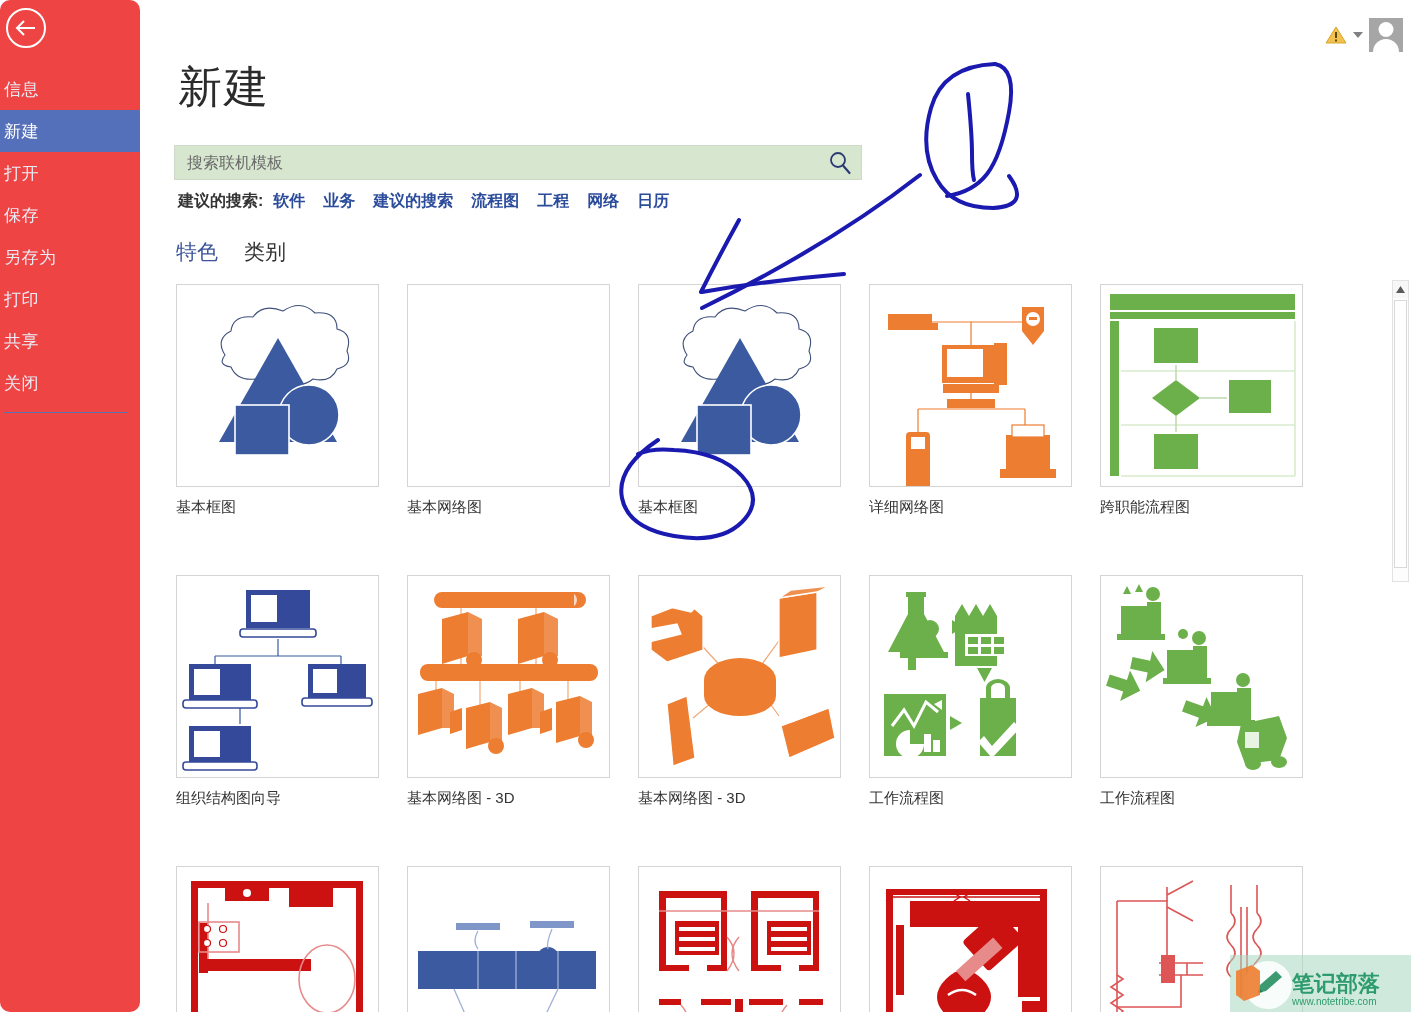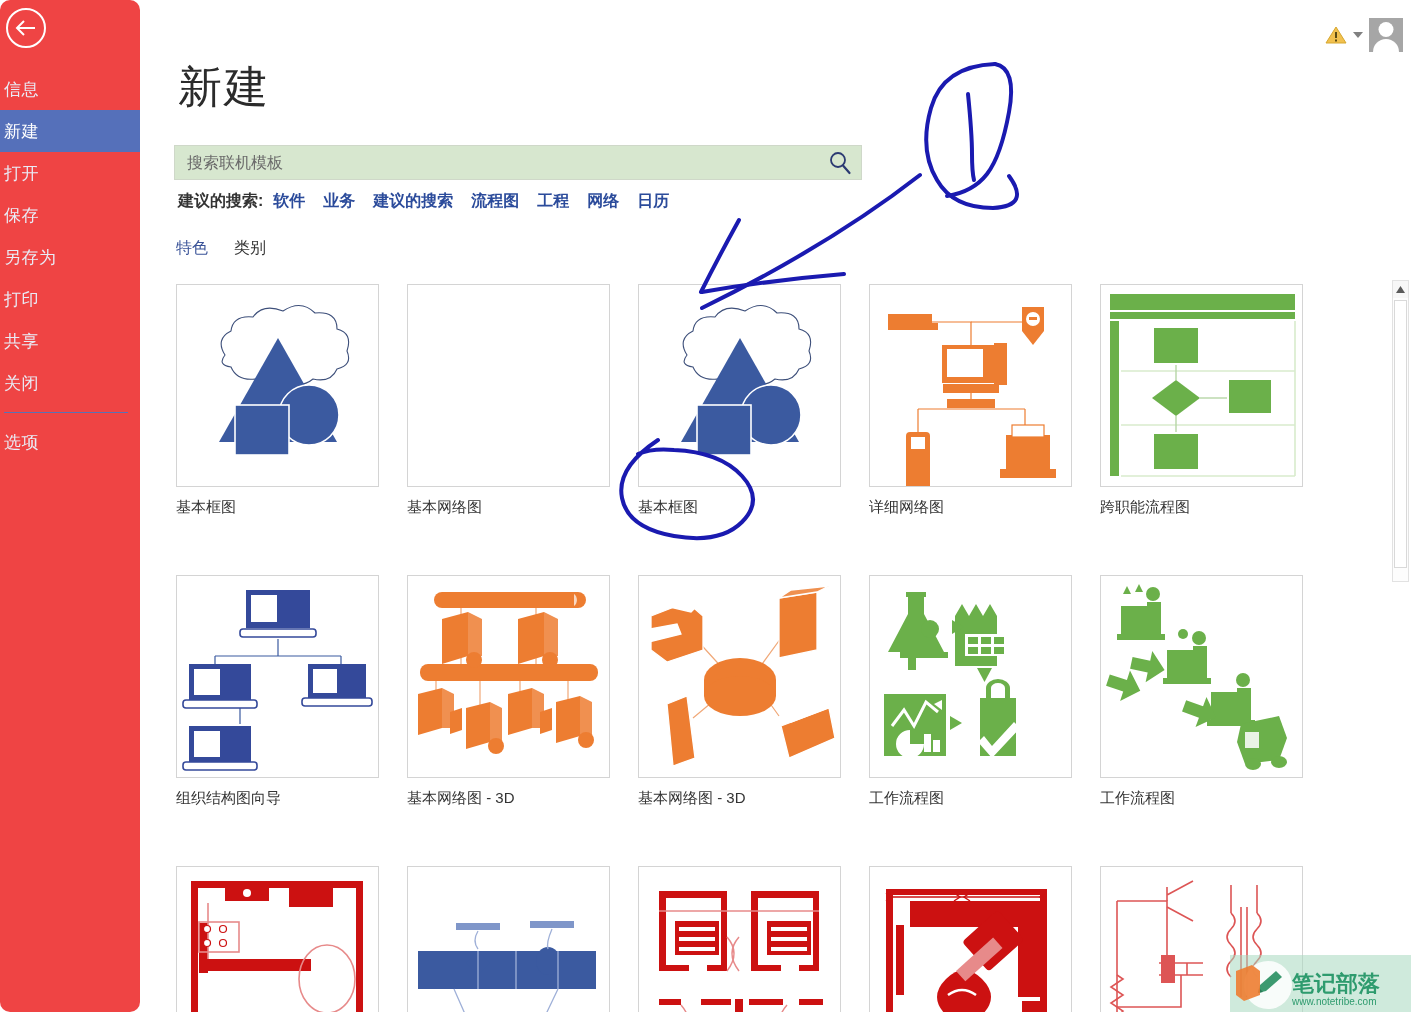--- a/index.html
+++ b/index.html
@@ -91,21 +91,21 @@
     display: flex; align-items: center; justify-content: center;
   }
   .suggest {
     position: absolute; left: 38px; top: 169px;
     display: flex; align-items: baseline; font-size: 16px;
   }
   .suggest-label { color: #333; font-weight: bold; margin-right: 10px; }
   .suggest-link { color: #2b4b9b; margin-right: 18px; font-weight: bold; cursor: pointer; }
 
   .tabs { position: absolute; left: 36px; top: 216px; display: flex; }
-  .tab { font-size: 16px; color: #333; margin-right: 26px; cursor: pointer; }
+  .tab { font-size: 21px; color: #333; margin-right: 26px; cursor: pointer; }
   .tab.active { color: #3b5499; }
 
   
   .grid {
     position: absolute; left: 36px; top: 262px; width: 1195px;
     display: flex; flex-wrap: wrap;
   }
   .tile { width: 231px; margin-bottom: 58px; }
   .thumb {
     width: 203px; height: 203px; border: 1px solid #d4d4d4; background: #fff;
@@ -166,23 +166,20 @@
       <div class="nav-item">
         <span>打印</span>
       </div>
       <div class="nav-item">
         <span>共享</span>
       </div>
       <div class="nav-item">
         <span>关闭</span>
       </div>
       <div class="nav-divider"></div>
-      <div class="nav-item">
-        <span>选项</span>
-      </div>
     </div>
   </div>
 
 
   <div class="accountrow">
     <div class="warn-icon">
       <svg width="22" height="20" viewBox="0 0 22 20">
         <path d="M11 2 L21 18 L1 18 Z" fill="#f2c14e" stroke="#d6a72f" stroke-width="1"></path>
         <rect x="10" y="7" width="2" height="6" fill="#5a4a12"></rect>
         <rect x="10" y="14.5" width="2" height="2" fill="#5a4a12"></rect>

